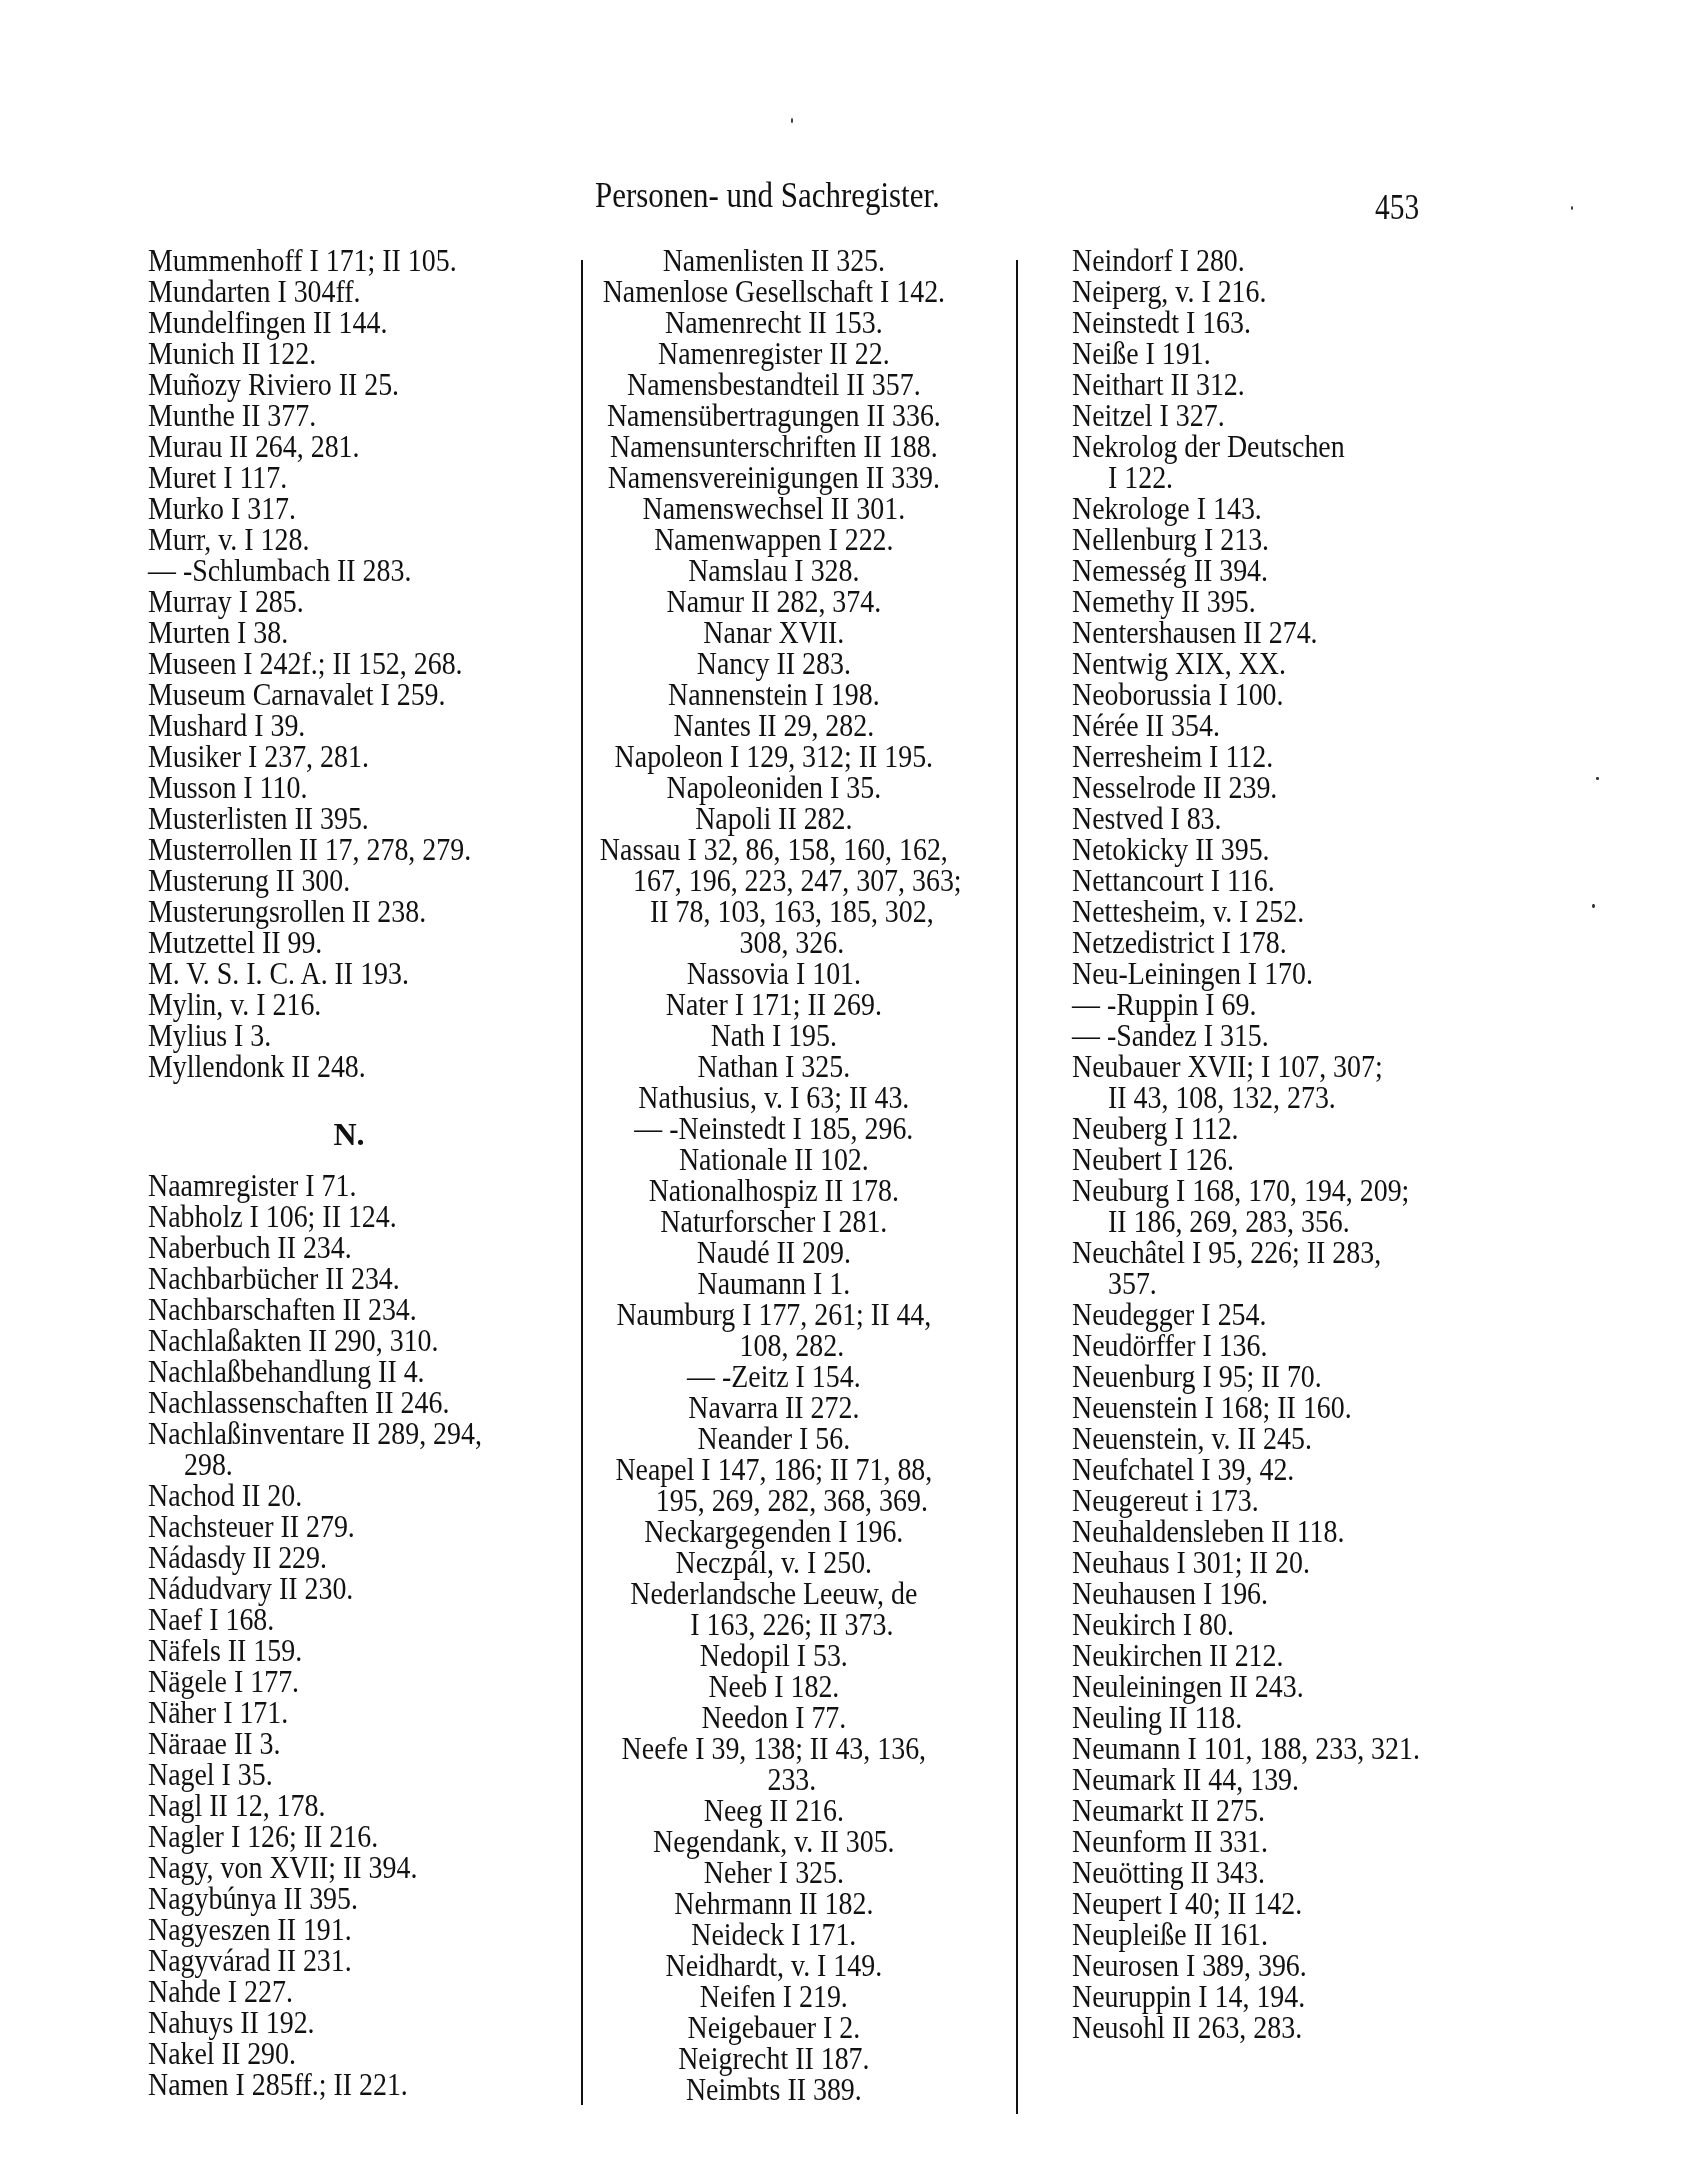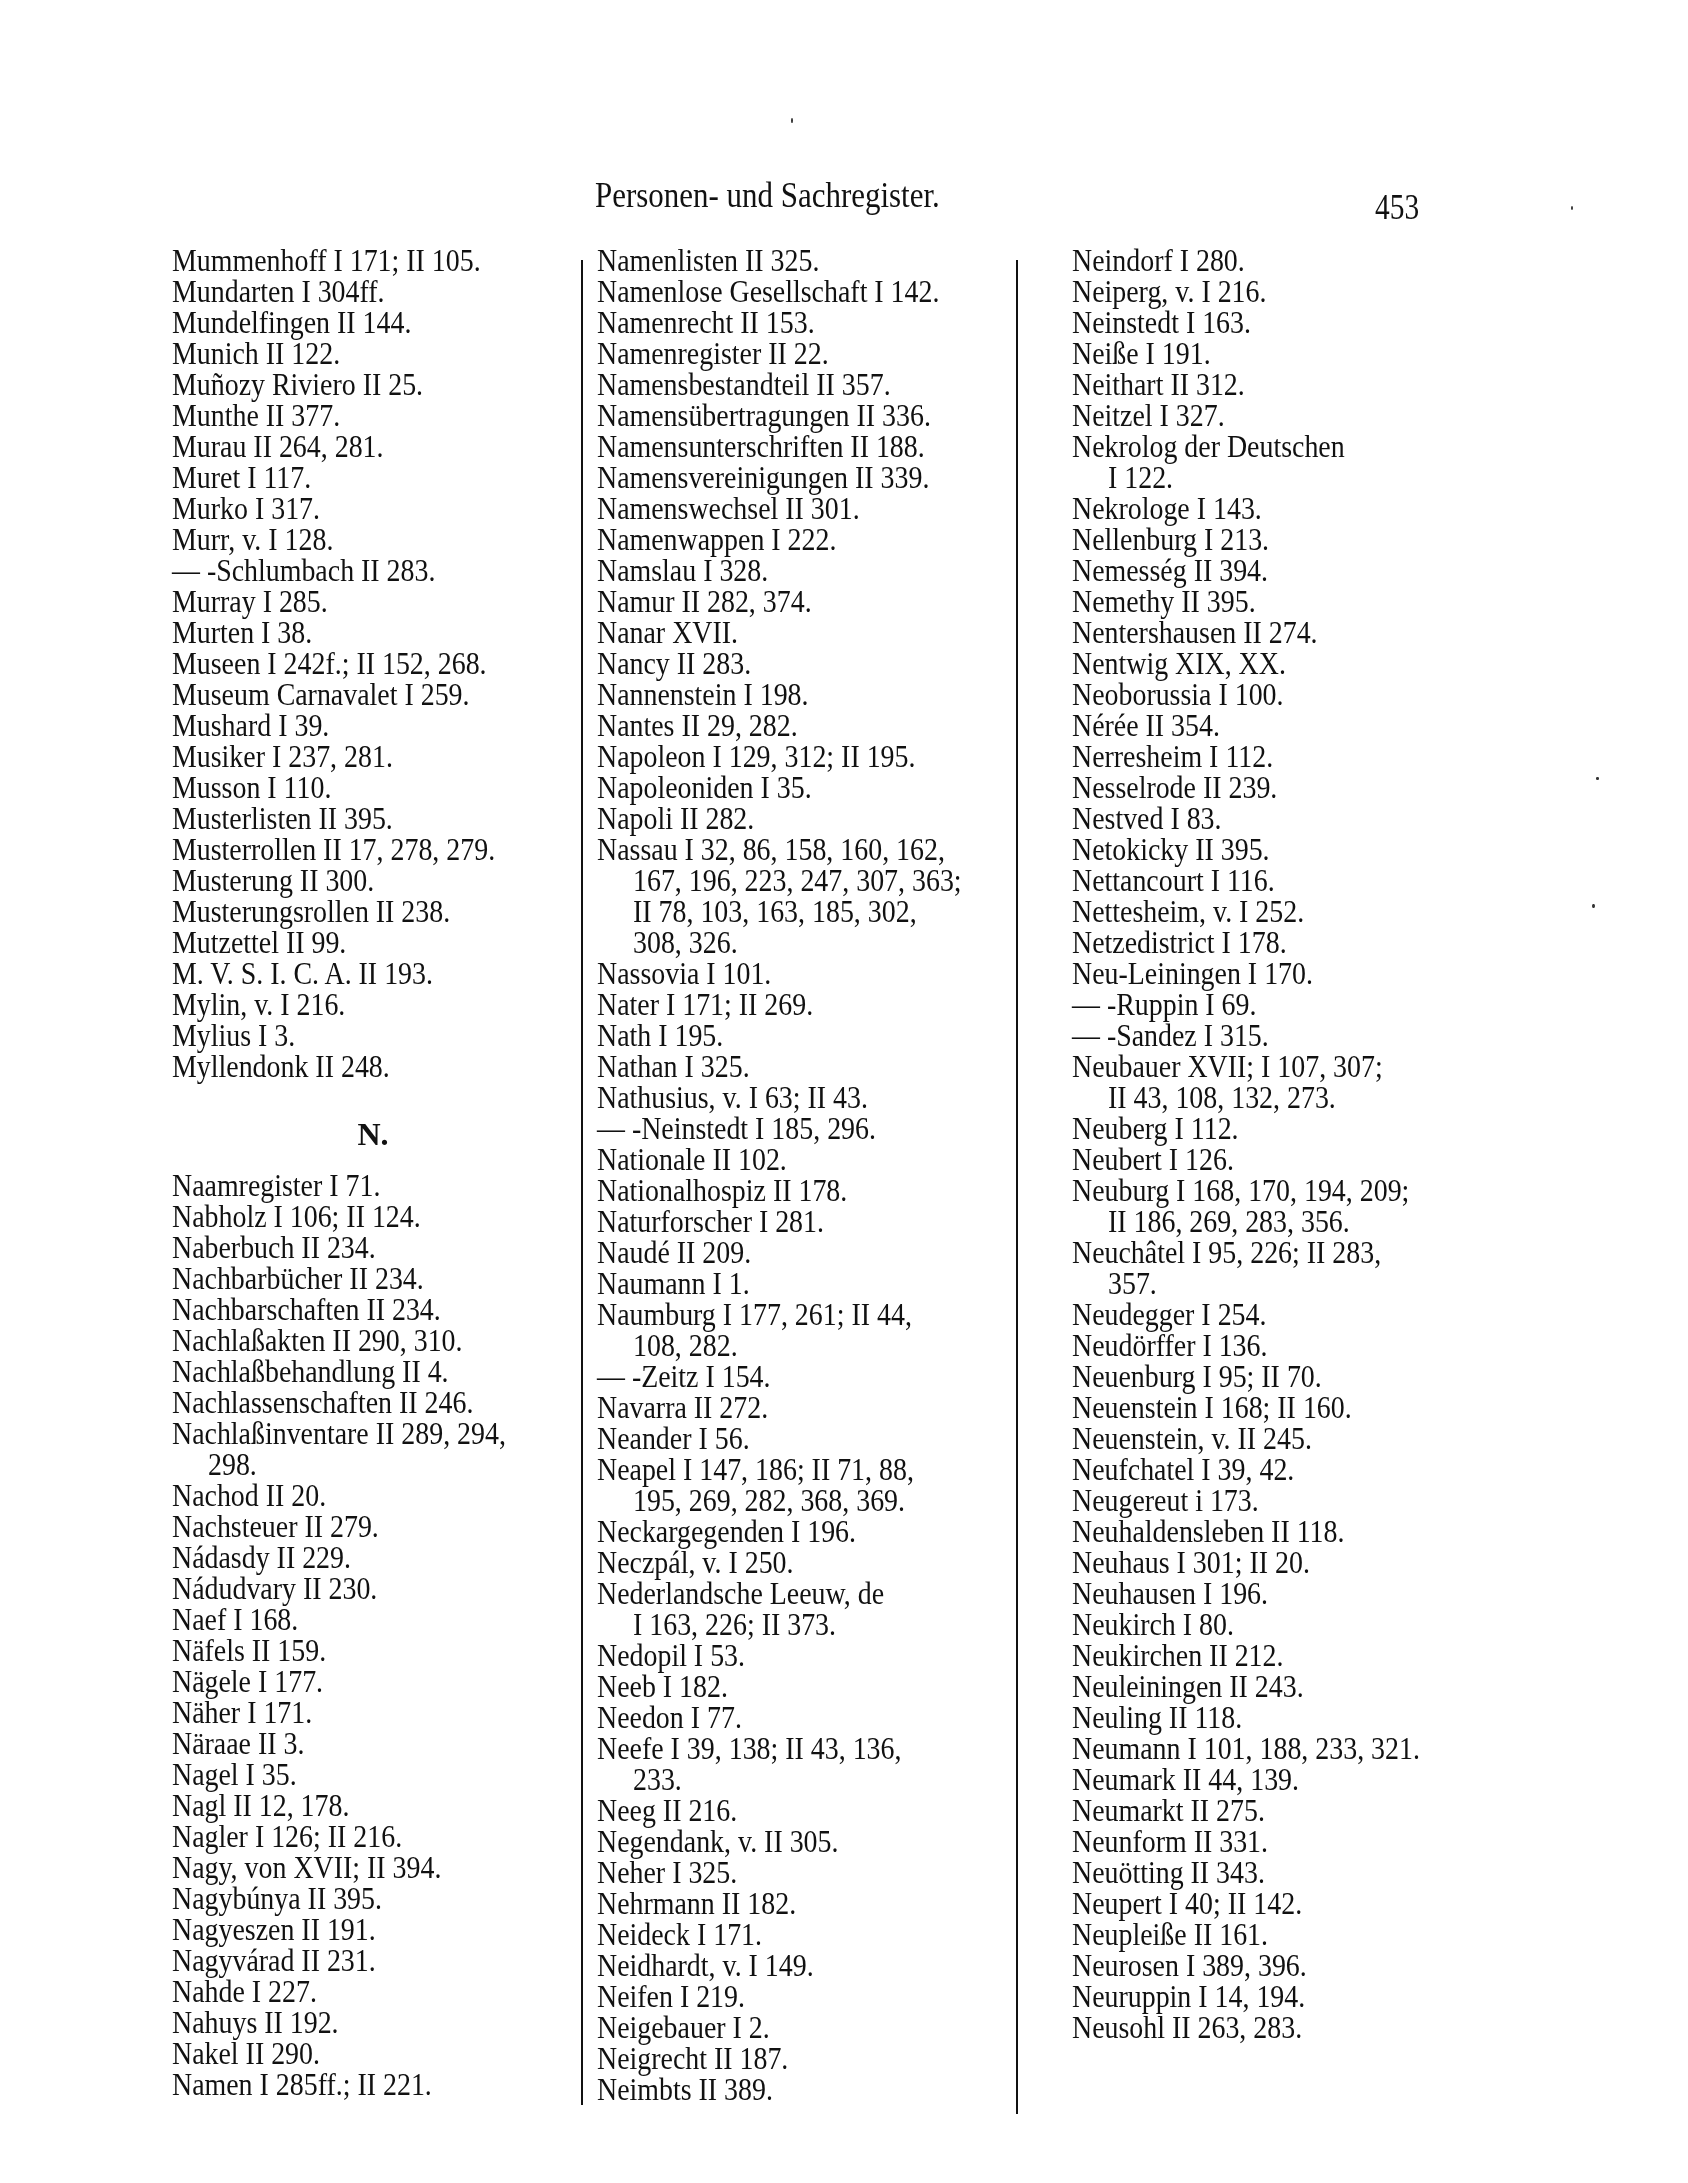--- a/index.html
+++ b/index.html
@@ -18,22 +18,22 @@
   .page-number {
     position: absolute; left: 1375px; top: 188px;
     font-size: 35px; line-height: 39px;
     transform: scaleX(0.84); transform-origin: left top;
   }
   .column {
     position: absolute; top: 245px;
     font-size: 31px; line-height: 31px;
     white-space: nowrap;
   }
-  .col-1 { left: 172px; width: 402px; }
-  .col-2 { left: 597px; width: 393px; }
+  .col-1 { left: 148px; width: 402px; }
+  .col-2 { left: 597px; width: 393px; text-align: center; }
   .col-3 { left: 1072px; width: 393px; }
   .entry { display: block; }
   .line { display: block; transform: scaleX(0.9); transform-origin: left center; }
   .line.cont { padding-left: 40px; }
   .section-letter {
     display: block; font-weight: bold; text-align: center;
     width: 402px; padding-top: 37px; padding-bottom: 20px;
     font-size: 32px; line-height: 31px;
   }
   .rule {

